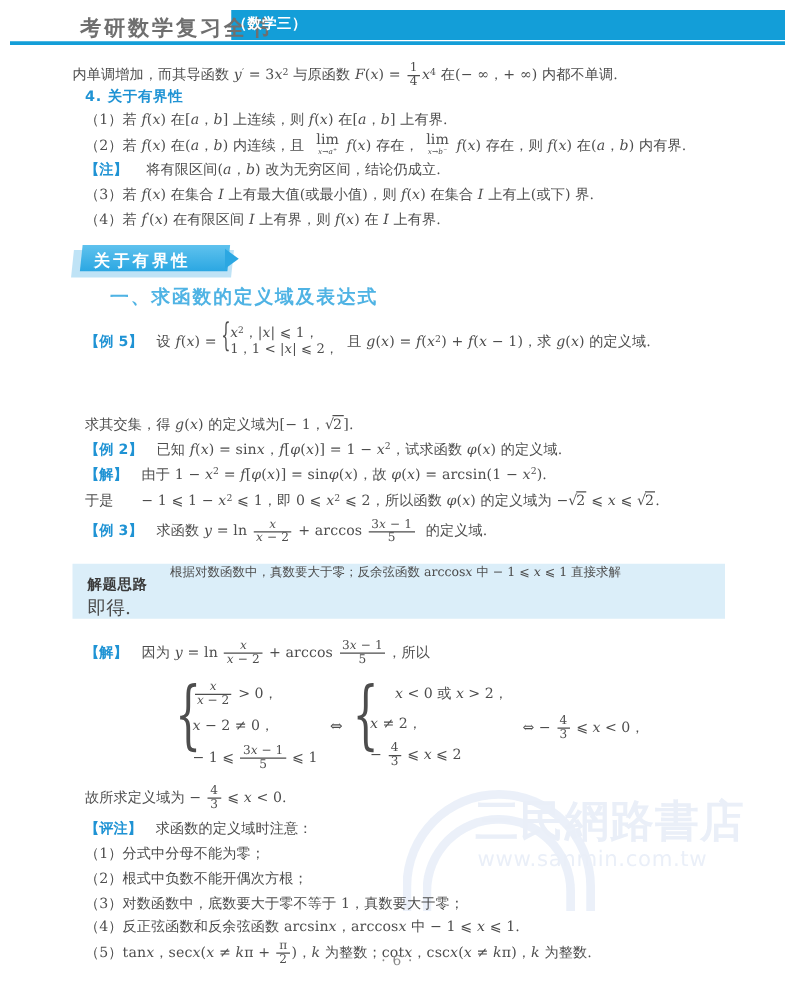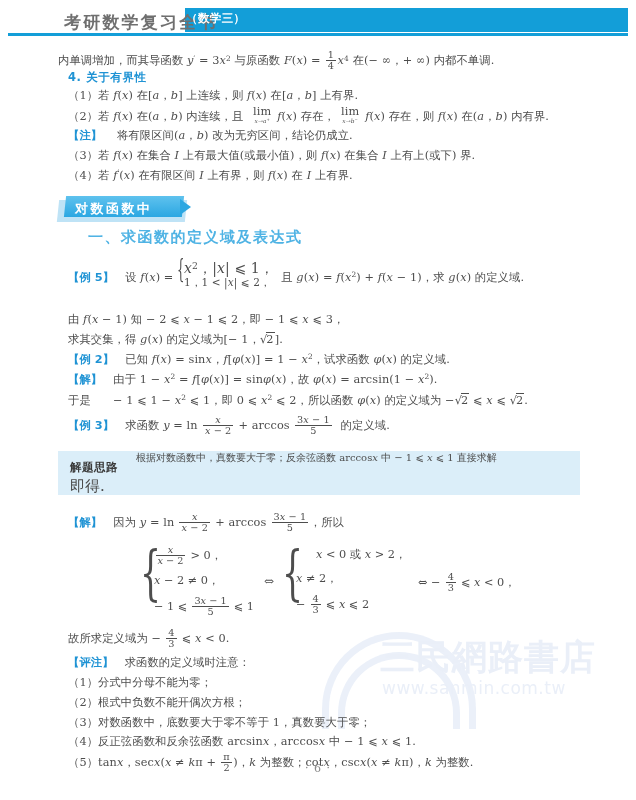--- a/index.html
+++ b/index.html
@@ -313,39 +313,36 @@
   </div>
 
   <div class="line" style="left:68px; top:132px;">
     （4）若&nbsp;<span class="it">f</span><span class="sup">′</span>(<span class="it">x</span>) 在有限区间&nbsp;<span class="it">I</span>&nbsp;上有界，则&nbsp;<span class="it">f</span>(<span class="it">x</span>) 在&nbsp;<span class="it">I</span>&nbsp;上有界.
   </div>
 
   <div class="banner">
     <div class="banner-shadow"></div>
     <div class="banner-main"></div>
     <div class="banner-arrow"></div>
-    <div class="banner-text">对数函数中</div>
+    <div class="banner-text">关于有界性</div>
   </div>
 
   <div class="section-title">一、求函数的定义域及表达式</div>
 
   <div class="line" style="left:68px; top:224px;">
     <span class="tag">【例 5】</span>&nbsp;&nbsp;&nbsp;设&nbsp;<span class="it">f</span>(<span class="it">x</span>) =
     <span style="display:inline-block; vertical-align:-0.45em; position:relative; padding-left:7px;">
       <span style="position:absolute; left:0; top:-4px; font-size:26px; line-height:26px; transform:scaleX(0.45); transform-origin:left center;">{</span>
-      <span style="display:block; line-height:1.15; font-size:14px;"><span class="it">x</span><span class="sup">2</span>，|<span class="it">x</span>| ⩽ 1，</span>
+      <span style="display:block; line-height:1.15; font-size:11px;"><span class="it">x</span><span class="sup">2</span>，|<span class="it">x</span>| ⩽ 1，</span>
       <span style="display:block; line-height:1.15; font-size:10.5px;">1，1 &lt; |<span class="it">x</span>| ⩽ 2，</span>
     </span>
     &nbsp;且&nbsp;<span class="it">g</span>(<span class="it">x</span>) = <span class="it">f</span>(<span class="it">x</span><span class="sup">2</span>) + <span class="it">f</span>(<span class="it">x</span> − 1)，求&nbsp;<span class="it">g</span>(<span class="it">x</span>) 的定义域.
   </div>
 
 
-  <div class="line" style="left:68px; top:276px;">
-    由&nbsp;<span class="it">f</span>(<span class="it">x</span> − 1) 知 − 2 ⩽ <span class="it">x</span> − 1 ⩽ 2，即 − 1 ⩽ <span class="it">x</span> ⩽ 3，
-  </div>
 
   <div class="line" style="left:68px; top:296px;">
     求其交集，得&nbsp;<span class="it">g</span>(<span class="it">x</span>) 的定义域为[− 1，√<span class="rad">2</span>].
   </div>
 
   <div class="line" style="left:68px; top:316px;">
     <span class="tag">【例 2】</span>&nbsp;&nbsp;&nbsp;已知&nbsp;<span class="it">f</span>(<span class="it">x</span>) = sin<span class="it">x</span>，<span class="it">f</span>[<span class="it">φ</span>(<span class="it">x</span>)] = 1 − <span class="it">x</span><span class="sup">2</span>，试求函数&nbsp;<span class="it">φ</span>(<span class="it">x</span>) 的定义域.
   </div>
 
   <div class="line" style="left:68px; top:336px;">

